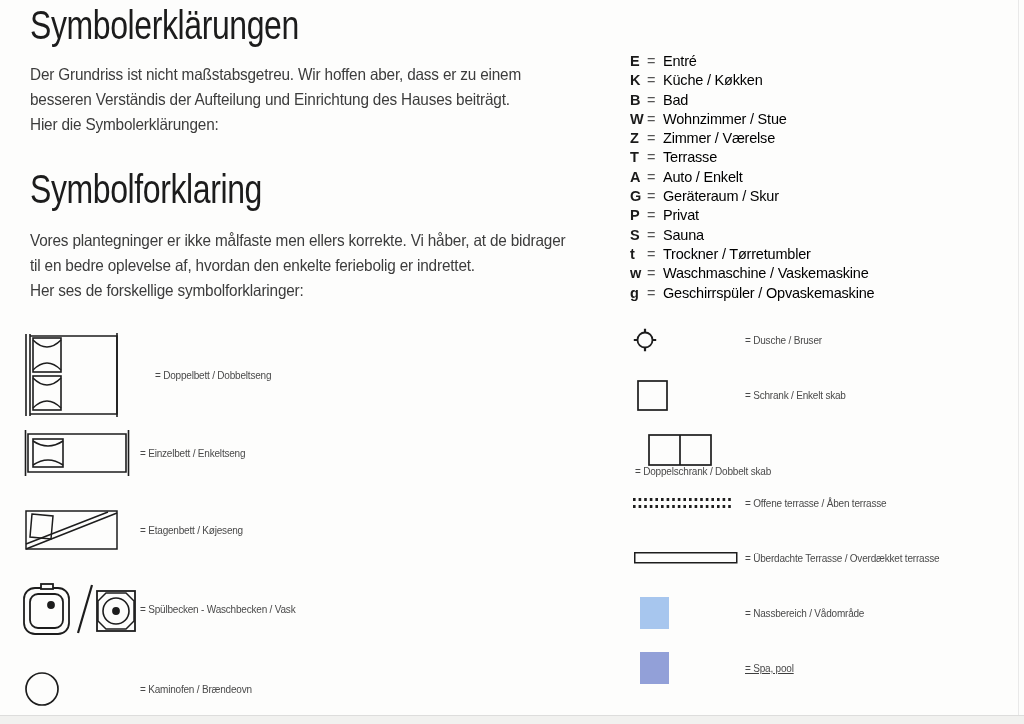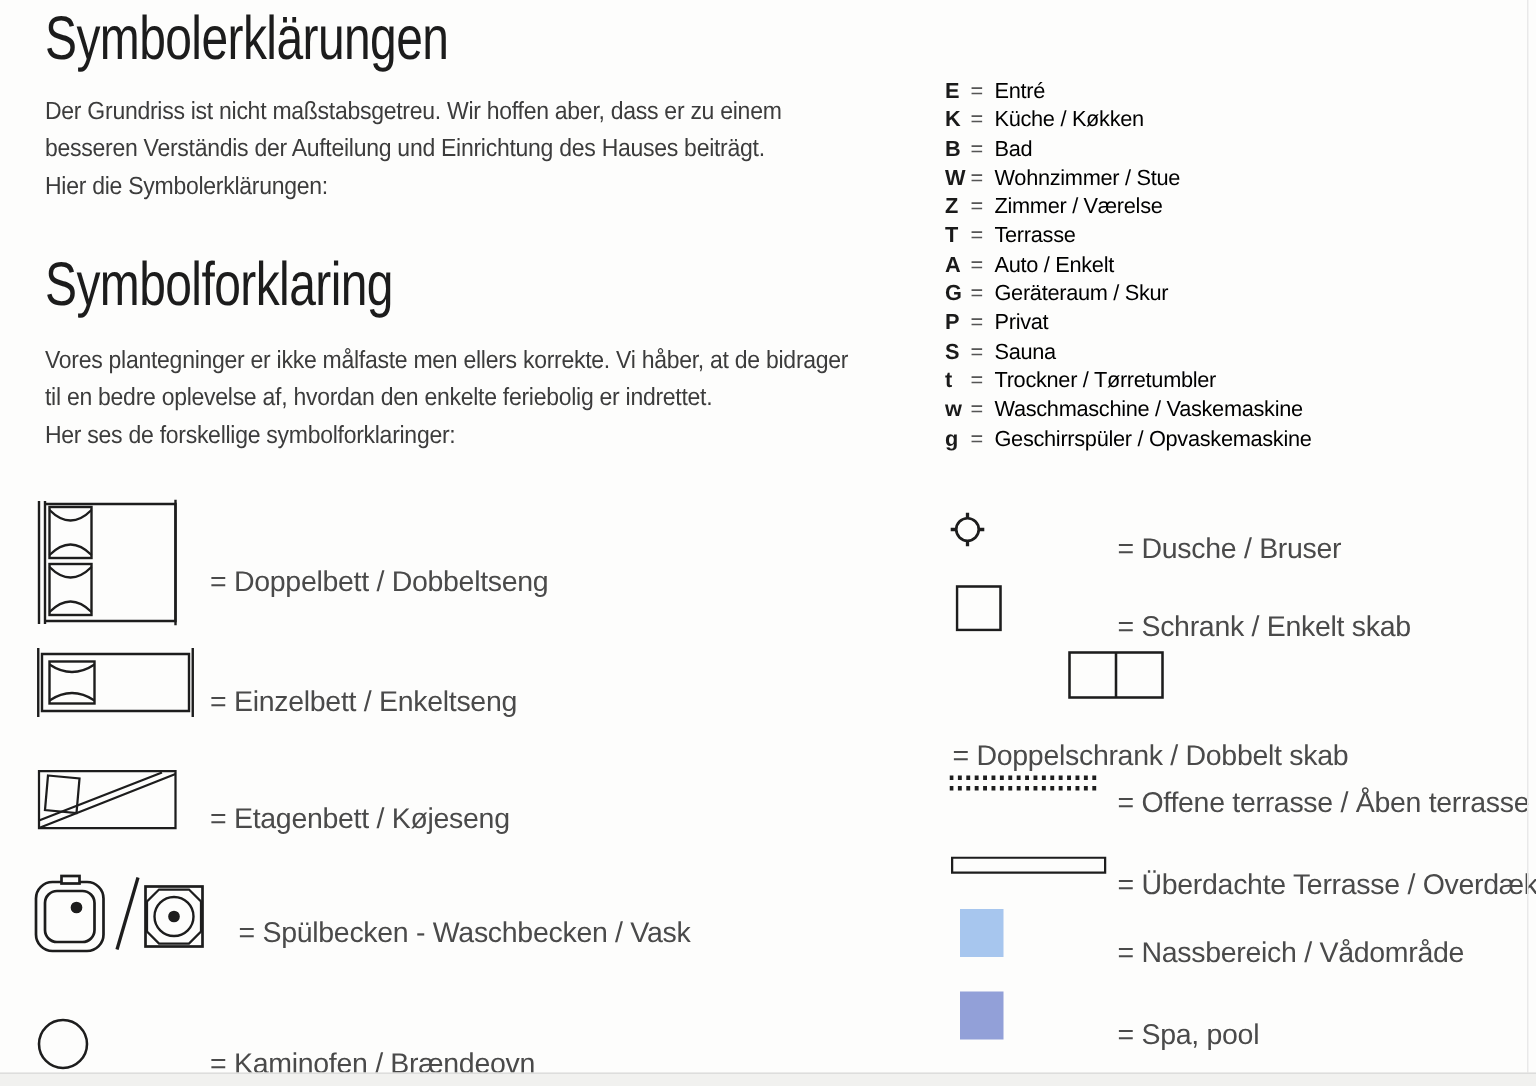--- a/index.html
+++ b/index.html
@@ -26,21 +26,21 @@
   .abbr-list{position:absolute;left:630px;top:53px;}
   .abbr-row{display:flex;align-items:baseline;height:19.3px;font-size:14.5px;letter-spacing:-0.2px;}
   .abbr-letter{font-weight:bold;color:#1a1a1a;width:17px;}
   .abbr-eq{color:#555;width:16px;text-align:left;}
   .abbr-label{color:#000000;}
   
   .lrow{position:absolute;display:flex;align-items:center;}
   .lrow .iconbox{flex:0 0 auto;display:flex;align-items:center;}
   .lrow.left .iconbox{width:116px;}
   .lrow.right .iconbox{width:112px;}
-  .lrow .lbl{font-size:19px;color:#4a4a4a;letter-spacing:-0.2px;white-space:nowrap;margin-top:28px;}
+  .lrow .lbl{font-size:10px;color:#4a4a4a;letter-spacing:-0.2px;white-space:nowrap;}
   svg{display:block;}
   .stroke{stroke:#1d1d1d;fill:none;}
   .swatch{width:29px;height:32px;}
   
   .edge-line{position:absolute;top:0;bottom:0;left:1018px;width:1px;background:#e9e9e9;}
   .bottom-strip{position:absolute;left:0;right:0;bottom:0;height:8px;background:#f1f1ef;border-top:1px solid #dddddc;}
 </style>
 </head>
 <body>
 
@@ -117,21 +117,21 @@
         <span class="abbr-eq">=</span>
         <span class="abbr-label">Waschmaschine / Vaskemaskine</span>
       </div>
     <div class="abbr-row">
         <span class="abbr-letter">g</span>
         <span class="abbr-eq">=</span>
         <span class="abbr-label">Geschirrspüler / Opvaskemaskine</span>
       </div>
   </div>
 
-  <div class="lrow left" style="left:24px;top:333px;">
+  <div class="lrow left" style="left:24px;top:333px;gap:15px;">
     <div class="iconbox">
         <span>
       <svg width="98" height="84" viewBox="0 0 98 84">
         <g class="stroke" stroke-width="1.6">
           <path d="M2,1 V83 M6,1 V83"></path>
           <path d="M6,3 H93 V81 H6"></path>
           <path d="M93,0 V84"></path>
           <rect x="9" y="5" width="28" height="34"></rect>
           <path d="M9,7 Q23,21 37,7 M9,37 Q23,23 37,37"></path>
           <rect x="9" y="43" width="28" height="34"></rect>
@@ -167,21 +167,21 @@
           <path d="M2,3 H93 V41 H2 Z"></path>
           <path d="M2,41 L93,5 M2,36 L84,4"></path>
           <path d="M8,6 L29,8 L27,31 L6,29 Z"></path>
         </g>
       </svg>
     </span>
       </div>
     <span class="lbl">= Etagenbett / Køjeseng</span>
   </div>
 
-  <div class="lrow left" style="left:22px;top:581px;gap:19px;">
+  <div class="lrow left" style="left:22px;top:581px;">
     <div class="iconbox" style="width:118px;">
         <span>
       <svg width="114" height="56" viewBox="0 0 114 56">
         <g class="stroke" stroke-width="1.8">
           <rect x="2" y="7" width="45" height="46" rx="11"></rect>
           <rect x="19" y="3" width="12" height="5" fill="#fdfdfc"></rect>
           <rect x="8" y="13" width="33" height="34" rx="8"></rect>
           <circle cx="29" cy="24" r="3" fill="#1d1d1d"></circle>
           <path d="M56,52 L70,4" stroke-width="2.2"></path>
           <rect x="75" y="10" width="38" height="40"></rect>
@@ -270,21 +270,21 @@
     <span class="lbl">= Überdachte Terrasse / Overdækket terrasse</span>
   </div>
 
   <div class="lrow right" style="left:640px;top:597px;">
     <div class="iconbox" style="width:105px;">
         <span class="swatch" style="background: rgb(167, 198, 238);"></span>
       </div>
     <span class="lbl">= Nassbereich / Vådområde</span>
   </div>
 
-  <div class="lrow right" style="left:640px;top:652px;">
+  <div class="lrow right" style="left:640px;top:652px;text-decoration:underline;">
     <div class="iconbox" style="width:105px;">
         <span class="swatch" style="background: rgb(146, 160, 216);"></span>
       </div>
     <span class="lbl">= Spa, pool</span>
   </div>
 
   <div class="edge-line"></div>
   <div class="bottom-strip"></div>
 </div>
 

